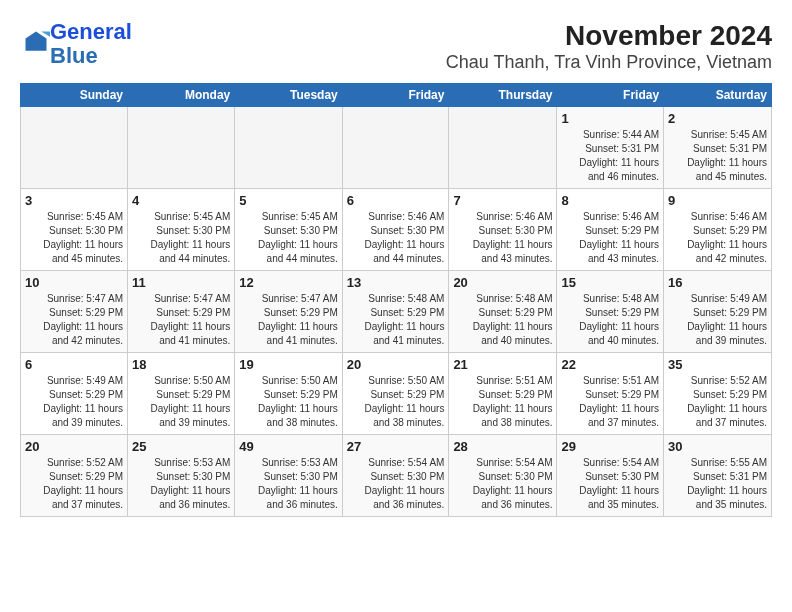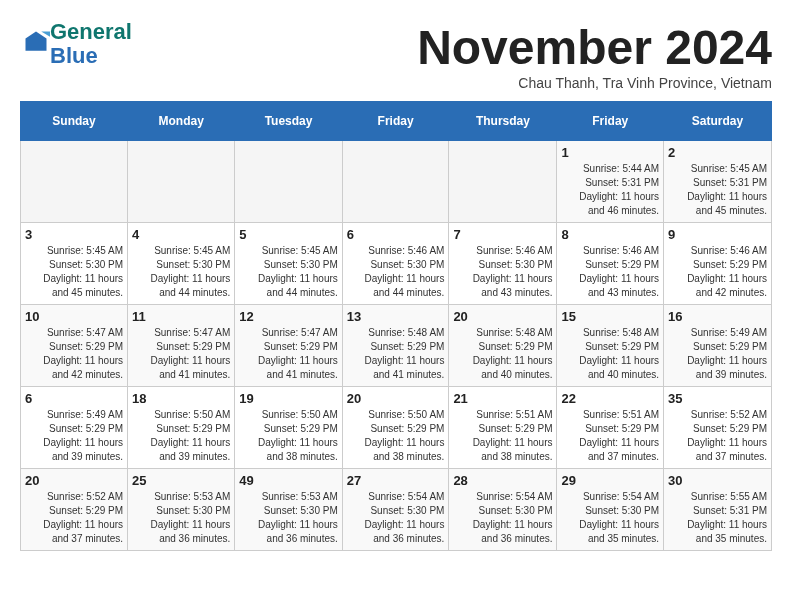--- a/index.html
+++ b/index.html
@@ -18,49 +18,49 @@
     }
     .logo {
       display: flex;
       align-items: center;
     }
     .logo-text {
       font-size: 22px;
       font-weight: bold;
       line-height: 1.1;
     }
-    .logo-general { color: #0f766e; }
+    .logo-general { color: #1d4ed8; }
     .logo-blue { color: #2a6db5; }
     .logo-icon {
       width: 28px;
       height: 28px;
       margin-left: 2px;
     }
     .title-area {
       text-align: right;
     }
     .month-title {
-      font-size: 48px;
+      font-size: 28px;
       font-weight: bold;
       color: #222;
     }
     .subtitle {
-      font-size: 14px;
+      font-size: 18px;
       color: #444;
     }
     .calendar {
       width: 100%;
       border-collapse: collapse;
       font-size: 11px;
     }
     .calendar thead th {
       background: #2a6db5;
       color: white;
-      padding: 12px 4px;
-      text-align: center;
+      padding: 4px 4px;
+      text-align: right;
       font-size: 12px;
       font-weight: bold;
       border: 1px solid #2a6db5;
     }
     .calendar tbody td {
       border: 1px solid #ccc;
       vertical-align: top;
       padding: 4px;
       width: 113px;
       min-height: 80px;

